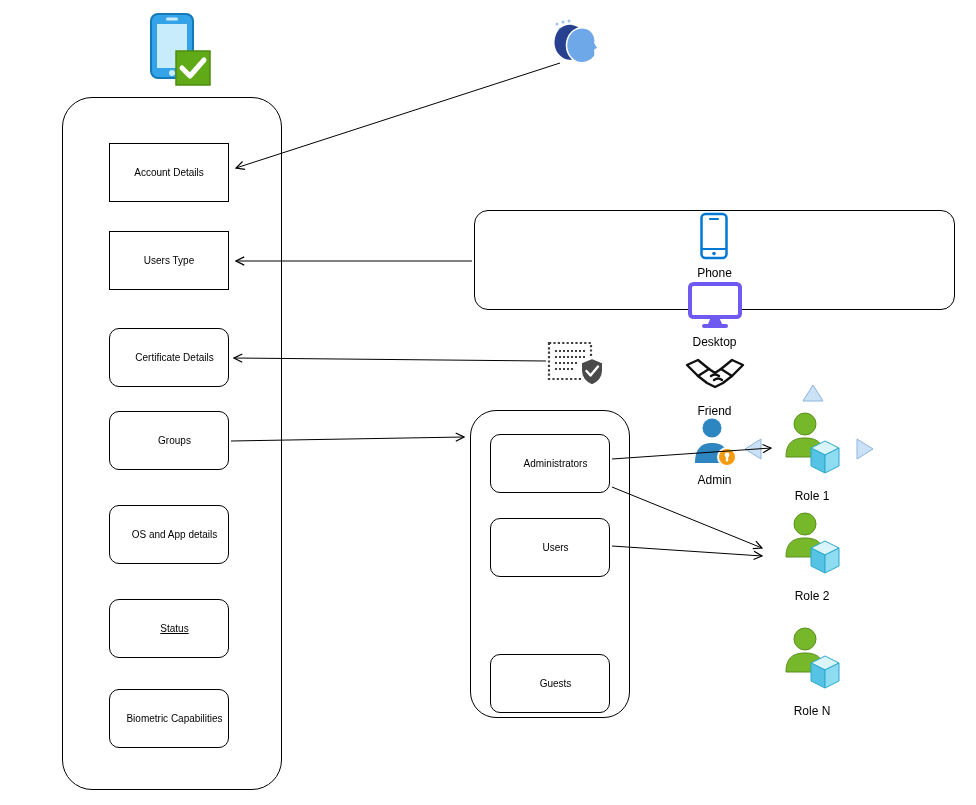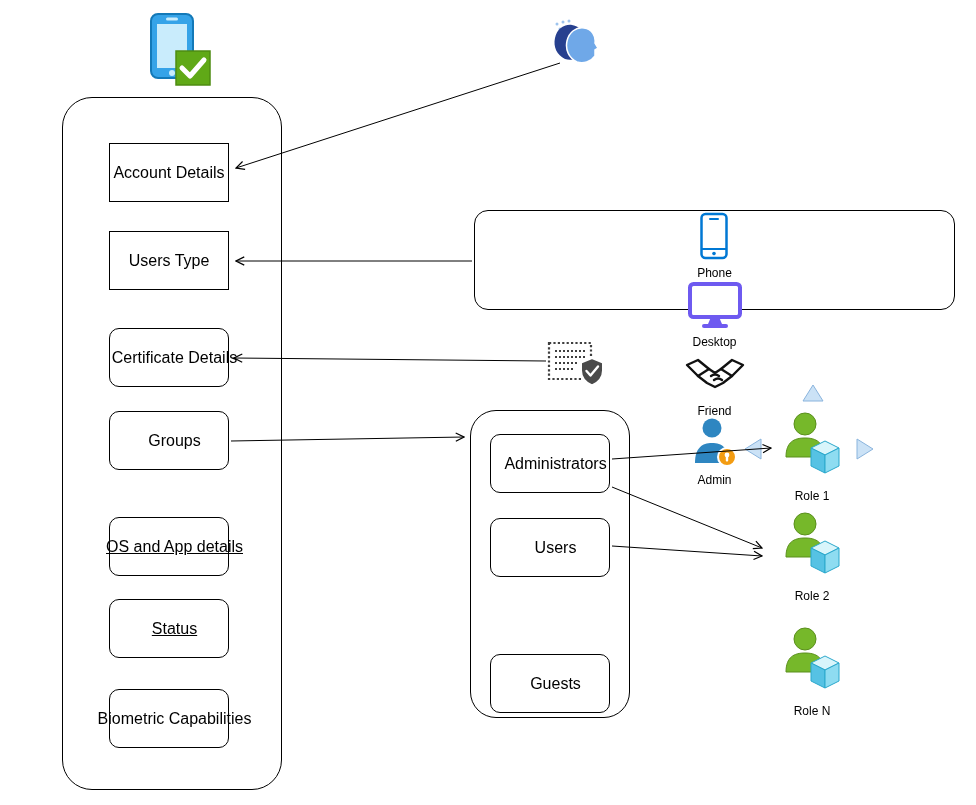--- a/index.html
+++ b/index.html
@@ -7,21 +7,21 @@
     position: relative; width: 976px; height: 805px;
     background: #ffffff; font-family: "Liberation Sans", sans-serif;
     overflow: hidden;
   }
   .layer { position: absolute; left: 0; top: 0; width: 976px; height: 805px; pointer-events: none; }
   .container-node { position: absolute; background: #ffffff; border: 1px solid #000000; box-sizing: border-box; }
   .box {
     position: absolute; width: 120px; height: 59px;
     background: #ffffff; border: 1px solid #000000; box-sizing: border-box;
     display: flex; align-items: center; justify-content: center;
-    text-align: center; font-size: 16px; color: #000000;
+    text-align: center; font-size: 10px; color: #000000;
   }
   .box.rounded { border-radius: 10px; padding-left: 11px; }
   .box .lbl { white-space: nowrap; }
   .icon-node { position: absolute; line-height: 0; }
   .dt-row {
     position: absolute; left: 474px; top: 210px; width: 481px; height: 100px;
     border: 1px solid #000000; border-radius: 14px; background: #ffffff;
     display: flex; justify-content: space-evenly; align-items: center; box-sizing: border-box; flex-direction: column;
   }
   .dt-item { display: flex; flex-direction: column; align-items: center; gap: 5px; }
@@ -45,21 +45,21 @@
   </div>
   <div class="box" style="left:109px;top:231px;">
     <span class="lbl">Users Type</span>
   </div>
   <div class="box rounded" style="left:109px;top:328px;">
     <span class="lbl">Certificate Details</span>
   </div>
   <div class="box rounded" style="left:109px;top:411px;">
     <span class="lbl">Groups</span>
   </div>
-  <div class="box rounded" style="left:109px;top:517px;text-decoration:underline;">
+  <div class="box rounded" style="left:109px;top:505px;">
     <span class="lbl">OS and App details</span>
   </div>
   <div class="box rounded" style="left:109px;top:599px;text-decoration:underline;">
     <span class="lbl">Status</span>
   </div>
   <div class="box rounded" style="left:109px;top:689px;">
     <span class="lbl">Biometric Capabilities</span>
   </div>
 
   <div class="box rounded" style="left:490px;top:434px;">

